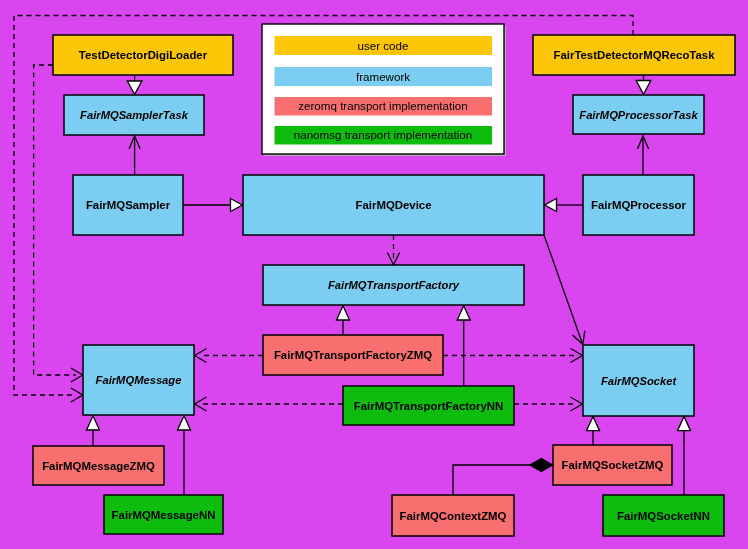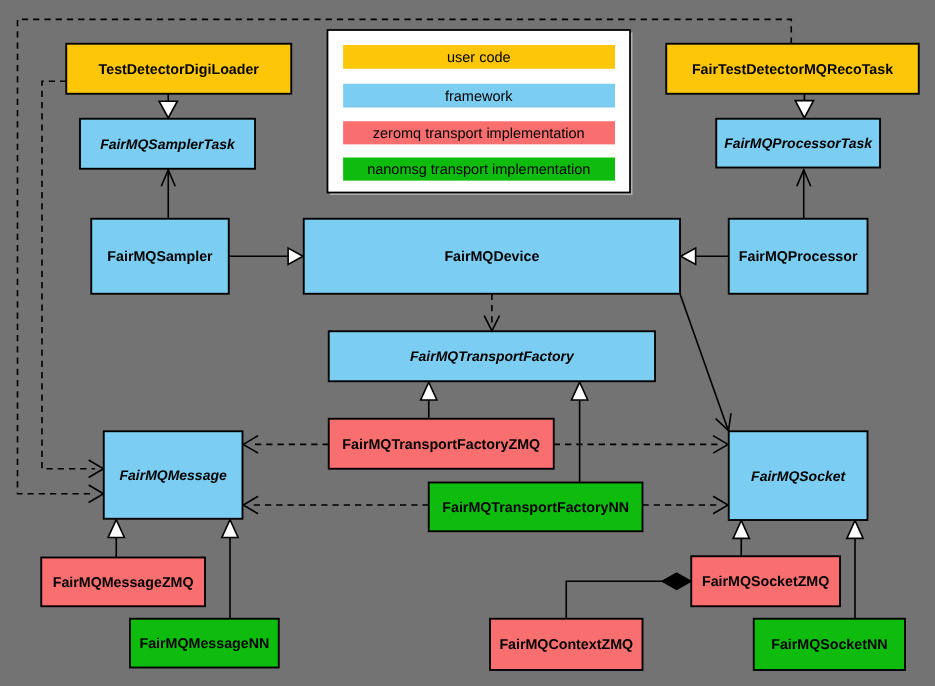--- a/index.html
+++ b/index.html
@@ -1,16 +1,16 @@
 <!DOCTYPE html>
 <html><head>
 <meta charset="utf-8">
 <style>
 html,body{margin:0;padding:0;background:#ffffff;}
-#wrap{position:relative;width:748px;height:549px;background:#737373;overflow:hidden;}
+#wrap{position:relative;width:748px;height:549px;background:#d946ef;overflow:hidden;}
 svg{position:absolute;left:0;top:0;}
 text{font-family:"Liberation Sans",sans-serif;fill:#000000;}
 .lbl{font-size:11.4px;font-weight:bold;}
 .abs{font-size:11.2px;font-weight:bold;font-style:italic;}
 .leg{font-size:11.6px;}
 </style>
 </head>
 <body>
 <div id="wrap">
 <svg width="748" height="549" viewBox="0 0 748 549">

